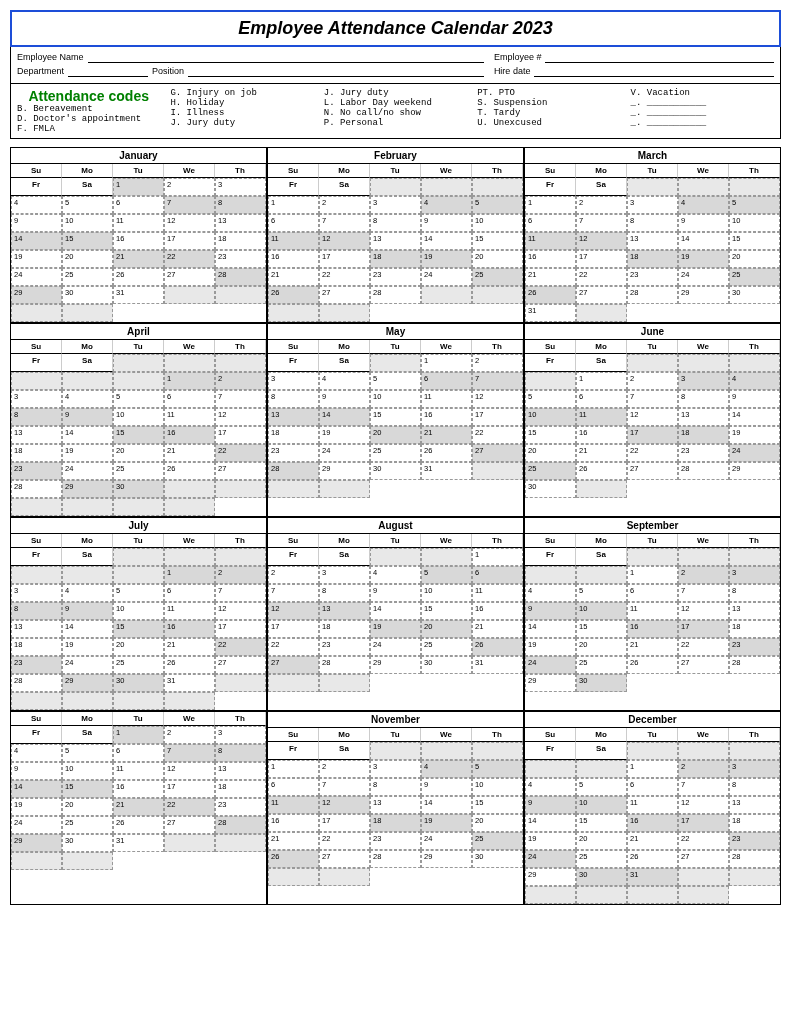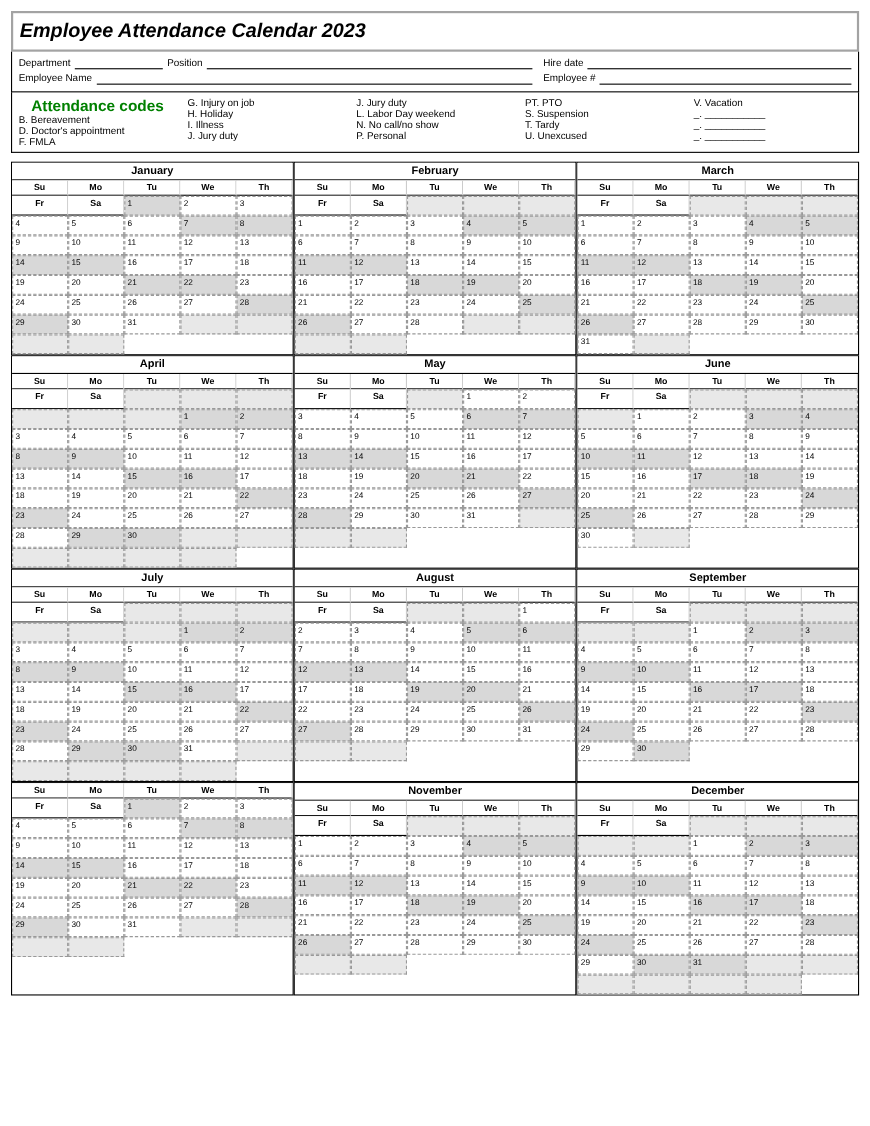--- a/index.html
+++ b/index.html
@@ -5,24 +5,25 @@
     * { box-sizing: border-box; margin: 0; padding: 0; }
     body {
       font-family: Arial, sans-serif;
       font-size: 9px;
       background: #fff;
       width: 791px;
       min-height: 1024px;
       padding: 10px;
     }
     .page-title {
+      text-align: center;
       font-size: 18px;
       font-weight: bold;
       font-style: italic;
-      border: 2px solid #a3a3a3;
+      border: 2px solid #1d4ed8;
       padding: 6px;
       margin-bottom: 0;
     }
     .info-section {
       border: 1px solid #000;
       border-top: none;
       padding: 4px 6px;
     }
     .info-row {
       display: flex;
@@ -54,20 +55,21 @@
     }
     .codes-section .codes-title {
       color: #008000;
       font-weight: bold;
       font-size: 14px;
       text-align: center;
     }
     .codes-section .code-item {
       font-size: 9px;
       white-space: nowrap;
+      font-family: Liberation Mono, monospace;
     }
     .calendars-grid {
       display: grid;
       grid-template-columns: 1fr 1fr 1fr;
       gap: 0;
       margin-top: 8px;
     }
     .calendar-block {
       border: 1px solid #000;
     }
@@ -114,37 +116,37 @@
     }
   </style>
 </head>
 <body>
 
 <div class="page-title">Employee Attendance Calendar 2023</div>
 
 <div class="info-section">
   <div class="info-row">
     <div class="info-field">
+      <label>Employee Name</label>
+      <div class="line"></div>
+    </div>
+    <div class="info-field" style="flex:0.6;">
+      <label>Employee #</label>
+      <div class="line"></div>
+    </div>
+  </div>
+  <div class="info-row">
+    <div class="info-field">
       <label>Department</label>
       <div class="line" style="max-width:80px;"></div>
       <label>Position</label>
       <div class="line"></div>
     </div>
     <div class="info-field" style="flex:0.6;">
       <label>Hire date</label>
-      <div class="line"></div>
-    </div>
-  </div>
-  <div class="info-row">
-    <div class="info-field">
-      <label>Employee Name</label>
-      <div class="line"></div>
-    </div>
-    <div class="info-field" style="flex:0.6;">
-      <label>Employee #</label>
       <div class="line"></div>
     </div>
   </div>
 </div>
 
 <div class="codes-section">
   <div>
     <div class="codes-title">Attendance codes</div>
     <div class="code-item">B. Bereavement</div>
     <div class="code-item">D. Doctor's appointment</div>

